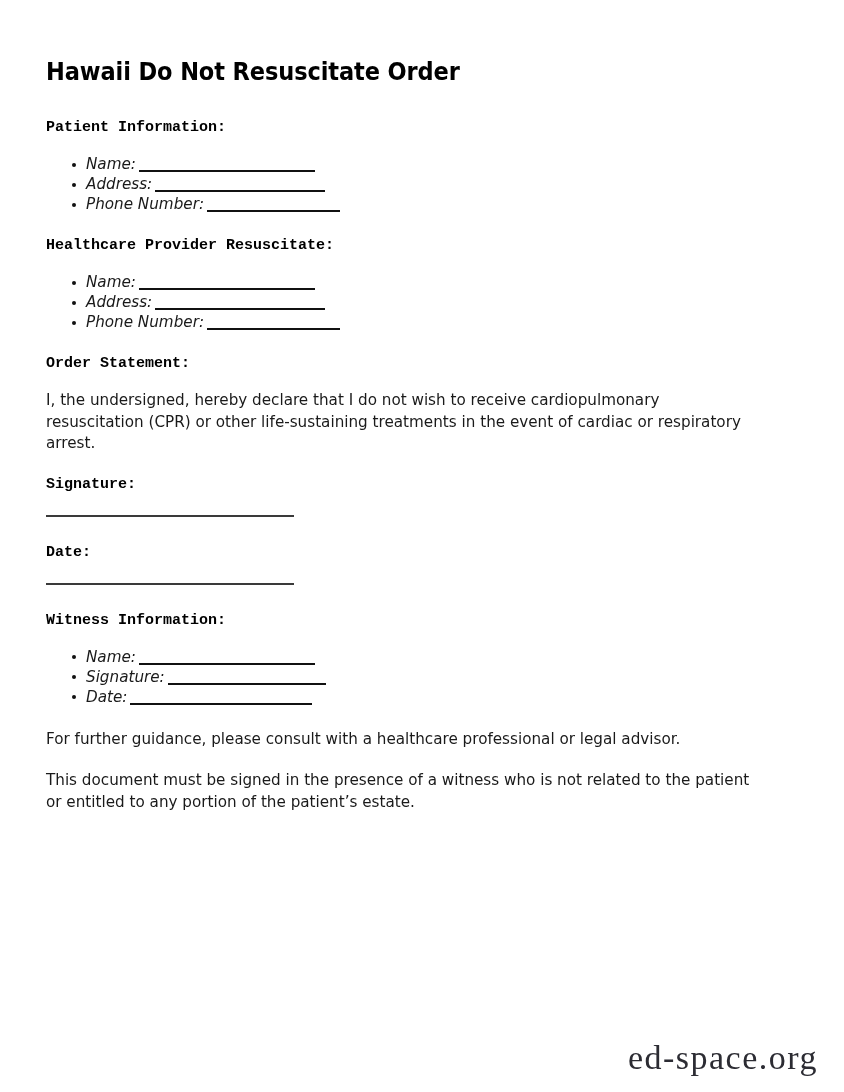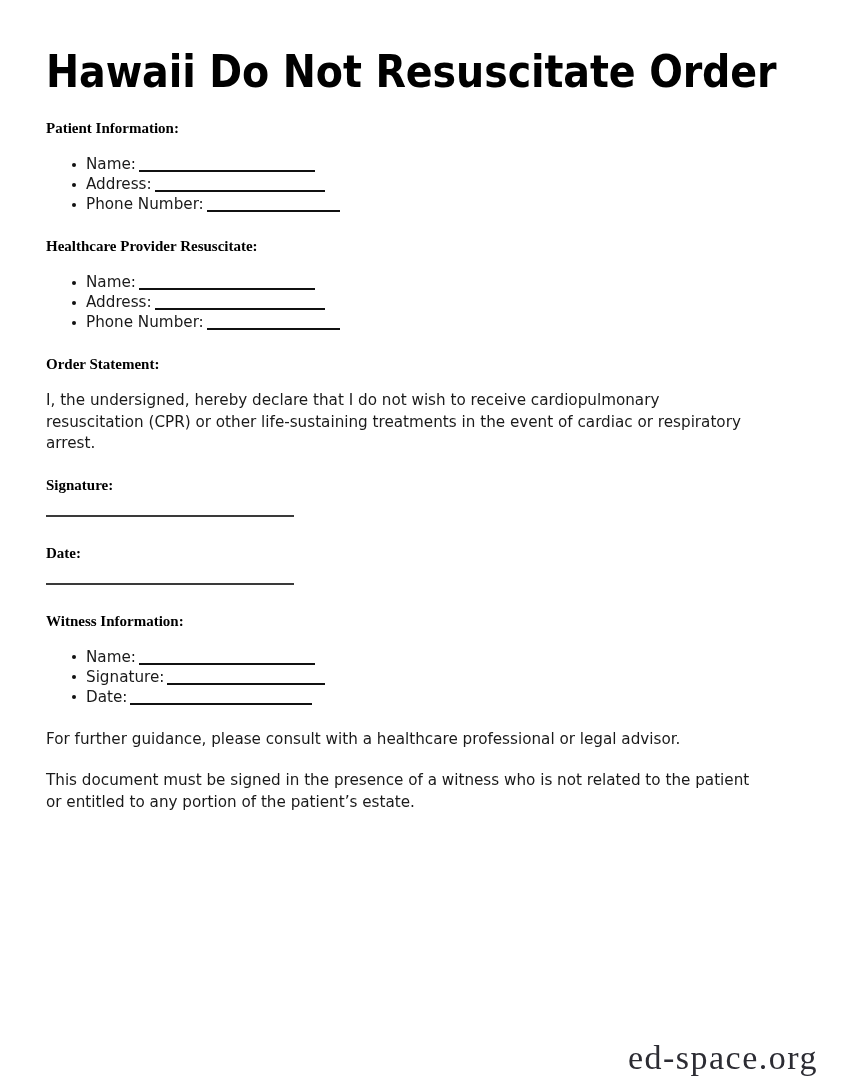--- a/index.html
+++ b/index.html
@@ -27,60 +27,61 @@
     position: absolute;
     left: 46px;
     top: 52px;
     width: 704px;
   }
 
   
   .doc-title {
     font-family: "DejaVu Sans Condensed", "DejaVu Sans", "Liberation Sans", sans-serif;
     font-weight: bold;
-    font-size: 44px;
+    font-size: 25px;
     line-height: 40px;
     letter-spacing: -0.1px;
     margin: 0 0 26px 0;
     color: #000;
     white-space: nowrap;
   }
 
   
   .para {
     font-size: 15.2px;
     line-height: 21.5px;
     margin: 0 0 20px 0;
     color: #1a1a1a;
     max-width: 704px;
   }
 
   
   .section-heading {
-    font-family: Liberation Serif, serif;
+    font-family: Liberation Mono, monospace;
     font-weight: bold;
     font-size: 15px;
     line-height: 20px;
     margin: 0 0 16px 0;
     color: #000;
   }
 
   
   ul.field-list {
     list-style: none;
     margin: 0 0 22px 0;
     padding: 0;
   }
   ul.field-list li {
     position: relative;
     padding-left: 40px;
     font-size: 15.2px;
     line-height: 20px;
     color: #1a1a1a;
     white-space: nowrap;
+    font-style: italic;
   }
   ul.field-list li::before {
     content: "";
     position: absolute;
     left: 26px;
     top: 8.5px;
     width: 4px;
     height: 4px;
     border-radius: 50%;
     background: #111;

